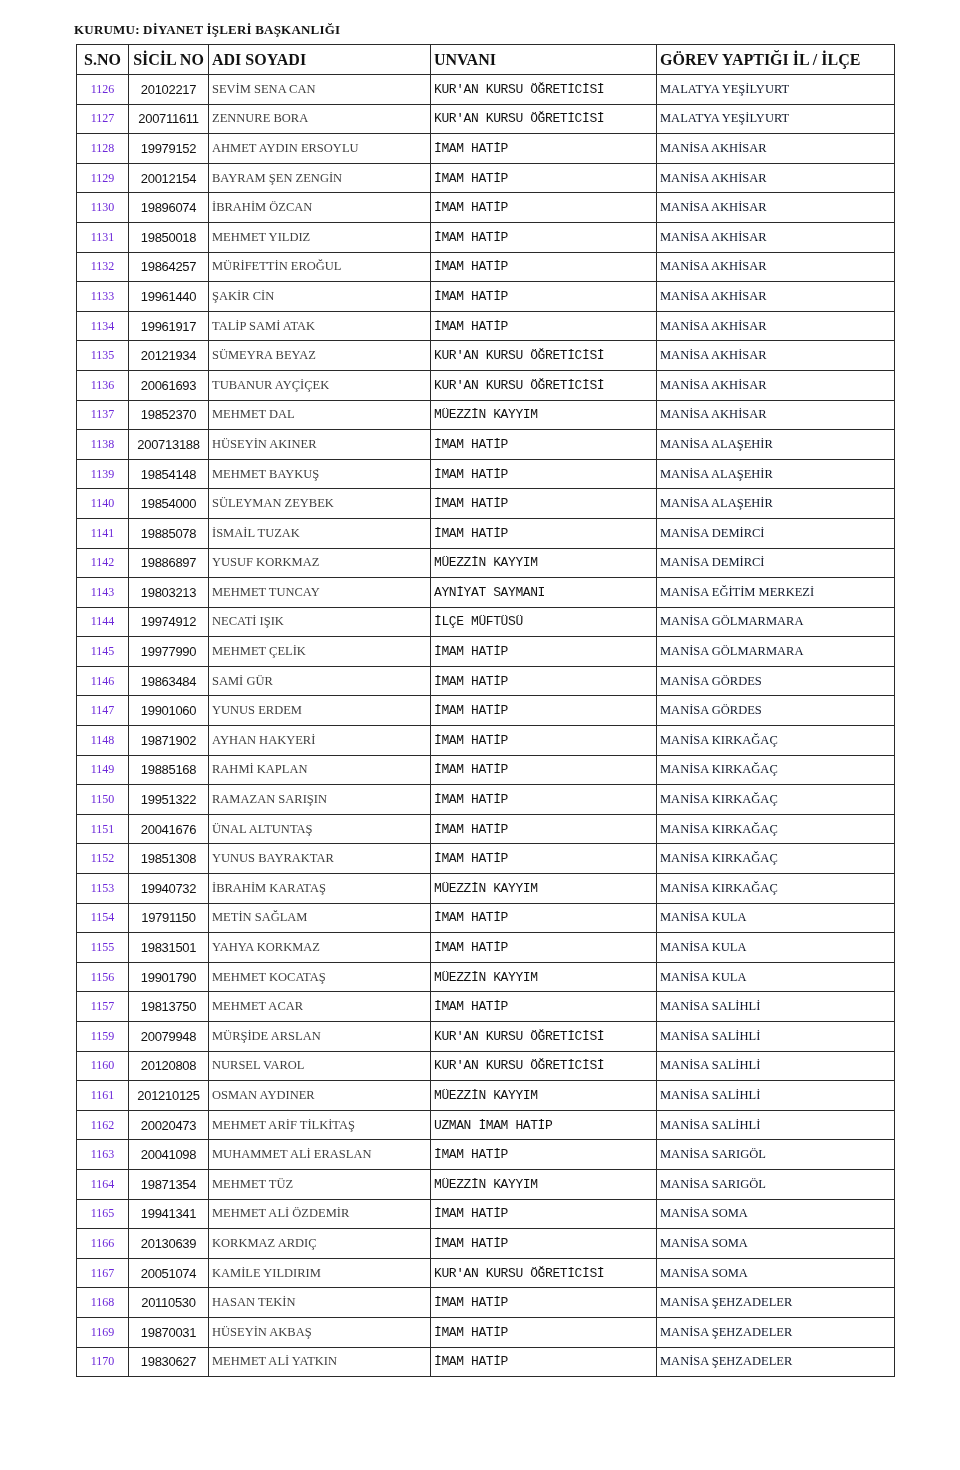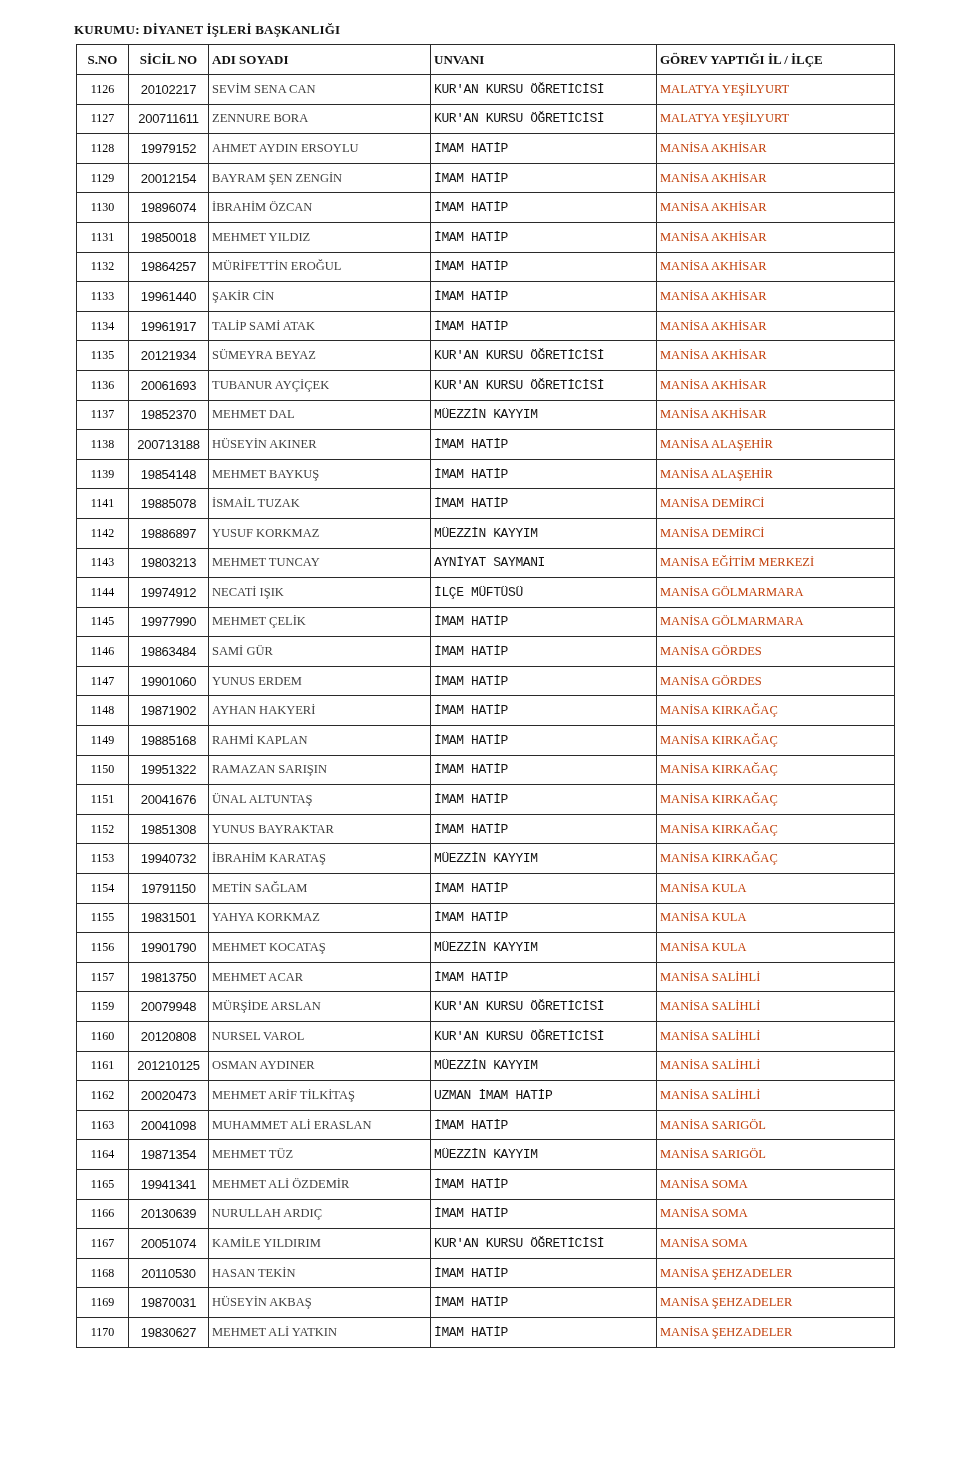--- a/index.html
+++ b/index.html
@@ -18,29 +18,29 @@
     table.list col.c2 { width: 80px; }
     table.list col.c3 { width: 222px; }
     table.list col.c4 { width: 226px; }
     table.list col.c5 { width: 238px; }
     table.list th, table.list td {
       border: 1px solid #2a2a2a;
       height: 28.6px; padding: 0 3px;
       white-space: nowrap; overflow: hidden;
     }
     table.list th {
-      font-family: "Liberation Serif", serif; font-weight: bold; font-size: 13px;
+      font-family: "Liberation Serif", serif; font-weight: bold; font-size: 16px;
       text-align: left; height: 29px;
     }
     table.list th.center { text-align: center; }
-    td.sno { font-family: "Liberation Serif", serif; font-size: 12px; text-align: center; color: #000000; }
+    td.sno { font-family: "Liberation Serif", serif; font-size: 12px; text-align: center; color: #6d28d9; }
     td.sicil { font-family: "Liberation Sans", sans-serif; font-size: 13px; text-align: center; letter-spacing: -0.3px; }
     td.name { font-family: "Liberation Serif", serif; font-size: 12.5px; color: #404040; }
     td.unvan { font-family: Liberation Mono, monospace; font-size: 13px; letter-spacing: -0.4px; }
-    td.gorev { font-family: "Liberation Serif", serif; font-size: 12.5px; color: #c2410c; }
+    td.gorev { font-family: "Liberation Serif", serif; font-size: 12.5px; color: #0f172a; }
   </style>
 </head>
 <body>
 
 <div class="page-title">KURUMU: DİYANET İŞLERİ BAŞKANLIĞI</div>
 
 <table class="list">
   <colgroup>
     <col class="c1">
       <col class="c2">
@@ -150,20 +150,27 @@
         <td class="gorev">MANİSA ALAŞEHİR</td>
       </tr>
       <tr>
         <td class="sno">1139</td>
         <td class="sicil">19854148</td>
         <td class="name">MEHMET BAYKUŞ</td>
         <td class="unvan">İMAM HATİP</td>
         <td class="gorev">MANİSA ALAŞEHİR</td>
       </tr>
       <tr>
+        <td class="sno">1140</td>
+        <td class="sicil">19854000</td>
+        <td class="name">SÜLEYMAN ZEYBEK</td>
+        <td class="unvan">İMAM HATİP</td>
+        <td class="gorev">MANİSA ALAŞEHİR</td>
+      </tr>
+      <tr>
         <td class="sno">1141</td>
         <td class="sicil">19885078</td>
         <td class="name">İSMAİL TUZAK</td>
         <td class="unvan">İMAM HATİP</td>
         <td class="gorev">MANİSA DEMİRCİ</td>
       </tr>
       <tr>
         <td class="sno">1142</td>
         <td class="sicil">19886897</td>
         <td class="name">YUSUF KORKMAZ</td>
@@ -320,21 +327,21 @@
       <tr>
         <td class="sno">1165</td>
         <td class="sicil">19941341</td>
         <td class="name">MEHMET ALİ ÖZDEMİR</td>
         <td class="unvan">İMAM HATİP</td>
         <td class="gorev">MANİSA SOMA</td>
       </tr>
       <tr>
         <td class="sno">1166</td>
         <td class="sicil">20130639</td>
-        <td class="name">NURULLAH ARDIÇ</td>
+        <td class="name">KORKMAZ ARDIÇ</td>
         <td class="unvan">İMAM HATİP</td>
         <td class="gorev">MANİSA SOMA</td>
       </tr>
       <tr>
         <td class="sno">1167</td>
         <td class="sicil">20051074</td>
         <td class="name">KAMİLE YILDIRIM</td>
         <td class="unvan">KUR'AN KURSU ÖĞRETİCİSİ</td>
         <td class="gorev">MANİSA SOMA</td>
       </tr>

